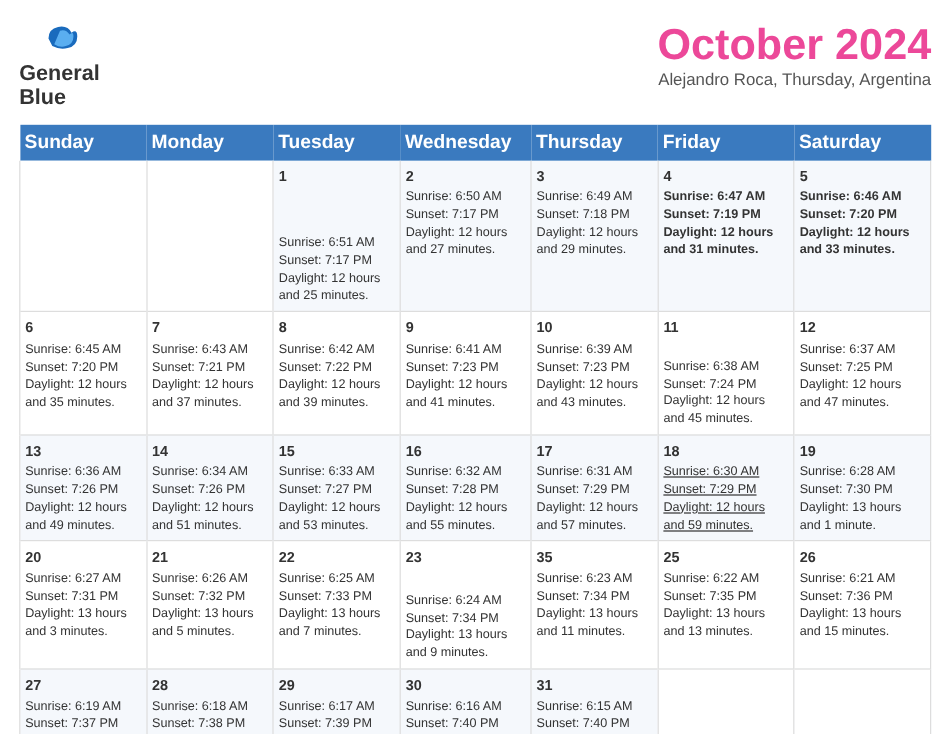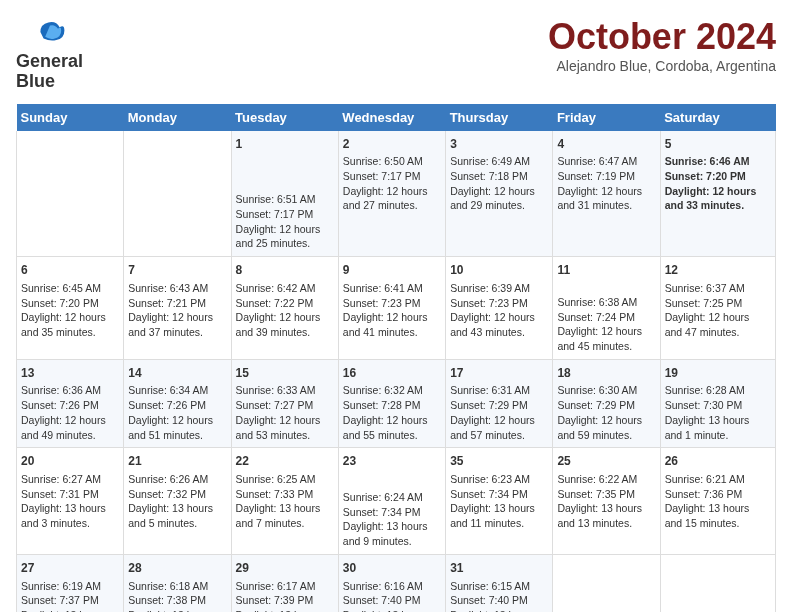--- a/index.html
+++ b/index.html
@@ -31,39 +31,39 @@
     .logo-icon {
       width: 32px;
       height: 32px;
     }
     .title-block {
       text-align: right;
     }
     .month-title {
       font-size: 36px;
       font-weight: bold;
-      color: #7f1d1d;
+      color: #ec4899;
     }
     .location {
       font-size: 14px;
       color: #555;
     }
     table {
       width: 100%;
       border-collapse: collapse;
       font-size: 11px;
     }
     thead tr {
       background-color: #3a7abf;
       color: #fff;
     }
     thead th {
       padding: 6px 4px;
       text-align: left;
-      font-size: 13px;
+      font-size: 16px;
       font-weight: bold;
     }
     tbody tr {
       border-bottom: 1px solid #ddd;
     }
     tbody td {
       vertical-align: top;
       padding: 5px 4px;
       min-height: 80px;
       border-right: 1px solid #ddd;
@@ -99,21 +99,21 @@
       <path d="M8 20 Q8 10 18 8 Q28 6 32 14 Q38 10 38 18 Q38 28 28 30 Q20 32 12 28 Z" fill="#1a6bbd"></path>
       <path d="M20 12 Q26 10 30 16 Q34 12 34 18 Q34 26 26 28 Q20 30 14 26 Z" fill="#5aaef0"></path>
     </svg>
     <div class="logo-text">
       <div>General</div>
       <div>Blue</div>
     </div>
   </div>
   <div class="title-block">
     <div class="month-title">October 2024</div>
-    <div class="location">Alejandro Blue, Cordoba, Argentina</div>
+    <div class="location">Alejandro Roca, Thursday, Argentina</div>
   </div>
 </div>
 
 <table>
   <thead>
     <tr>
       <th>Sunday</th>
       <th>Monday</th>
       <th>Tuesday</th>
       <th>Wednesday</th>
@@ -142,21 +142,21 @@
         </td>
         <td>
           <span class="day-num">3</span>
           <div style="white-space: pre-line;">Sunrise: 6:49 AM
 Sunset: 7:18 PM
 Daylight: 12 hours
 and 29 minutes.</div>
         </td>
         <td>
           <span class="day-num">4</span>
-          <div style="white-space: pre-line;">Sunrise: 6:47 AM
+          <div style="white-space: pre-line; font-weight: bold;">Sunrise: 6:47 AM
 Sunset: 7:19 PM
 Daylight: 12 hours
 and 31 minutes.</div>
         </td>
         <td>
           <span class="day-num">5</span>
           <div style="white-space: pre-line; font-weight: bold;">Sunrise: 6:46 AM
 Sunset: 7:20 PM
 Daylight: 12 hours
 and 33 minutes.</div>
@@ -244,21 +244,21 @@
         </td>
         <td>
           <span class="day-num">17</span>
           <div style="white-space: pre-line;">Sunrise: 6:31 AM
 Sunset: 7:29 PM
 Daylight: 12 hours
 and 57 minutes.</div>
         </td>
         <td>
           <span class="day-num">18</span>
-          <div style="white-space: pre-line;">Sunrise: 6:30 AM
+          <div style="white-space: pre-line; text-decoration: underline;">Sunrise: 6:30 AM
 Sunset: 7:29 PM
 Daylight: 12 hours
 and 59 minutes.</div>
         </td>
         <td>
           <span class="day-num">19</span>
           <div style="white-space: pre-line;">Sunrise: 6:28 AM
 Sunset: 7:30 PM
 Daylight: 13 hours
 and 1 minute.</div>

